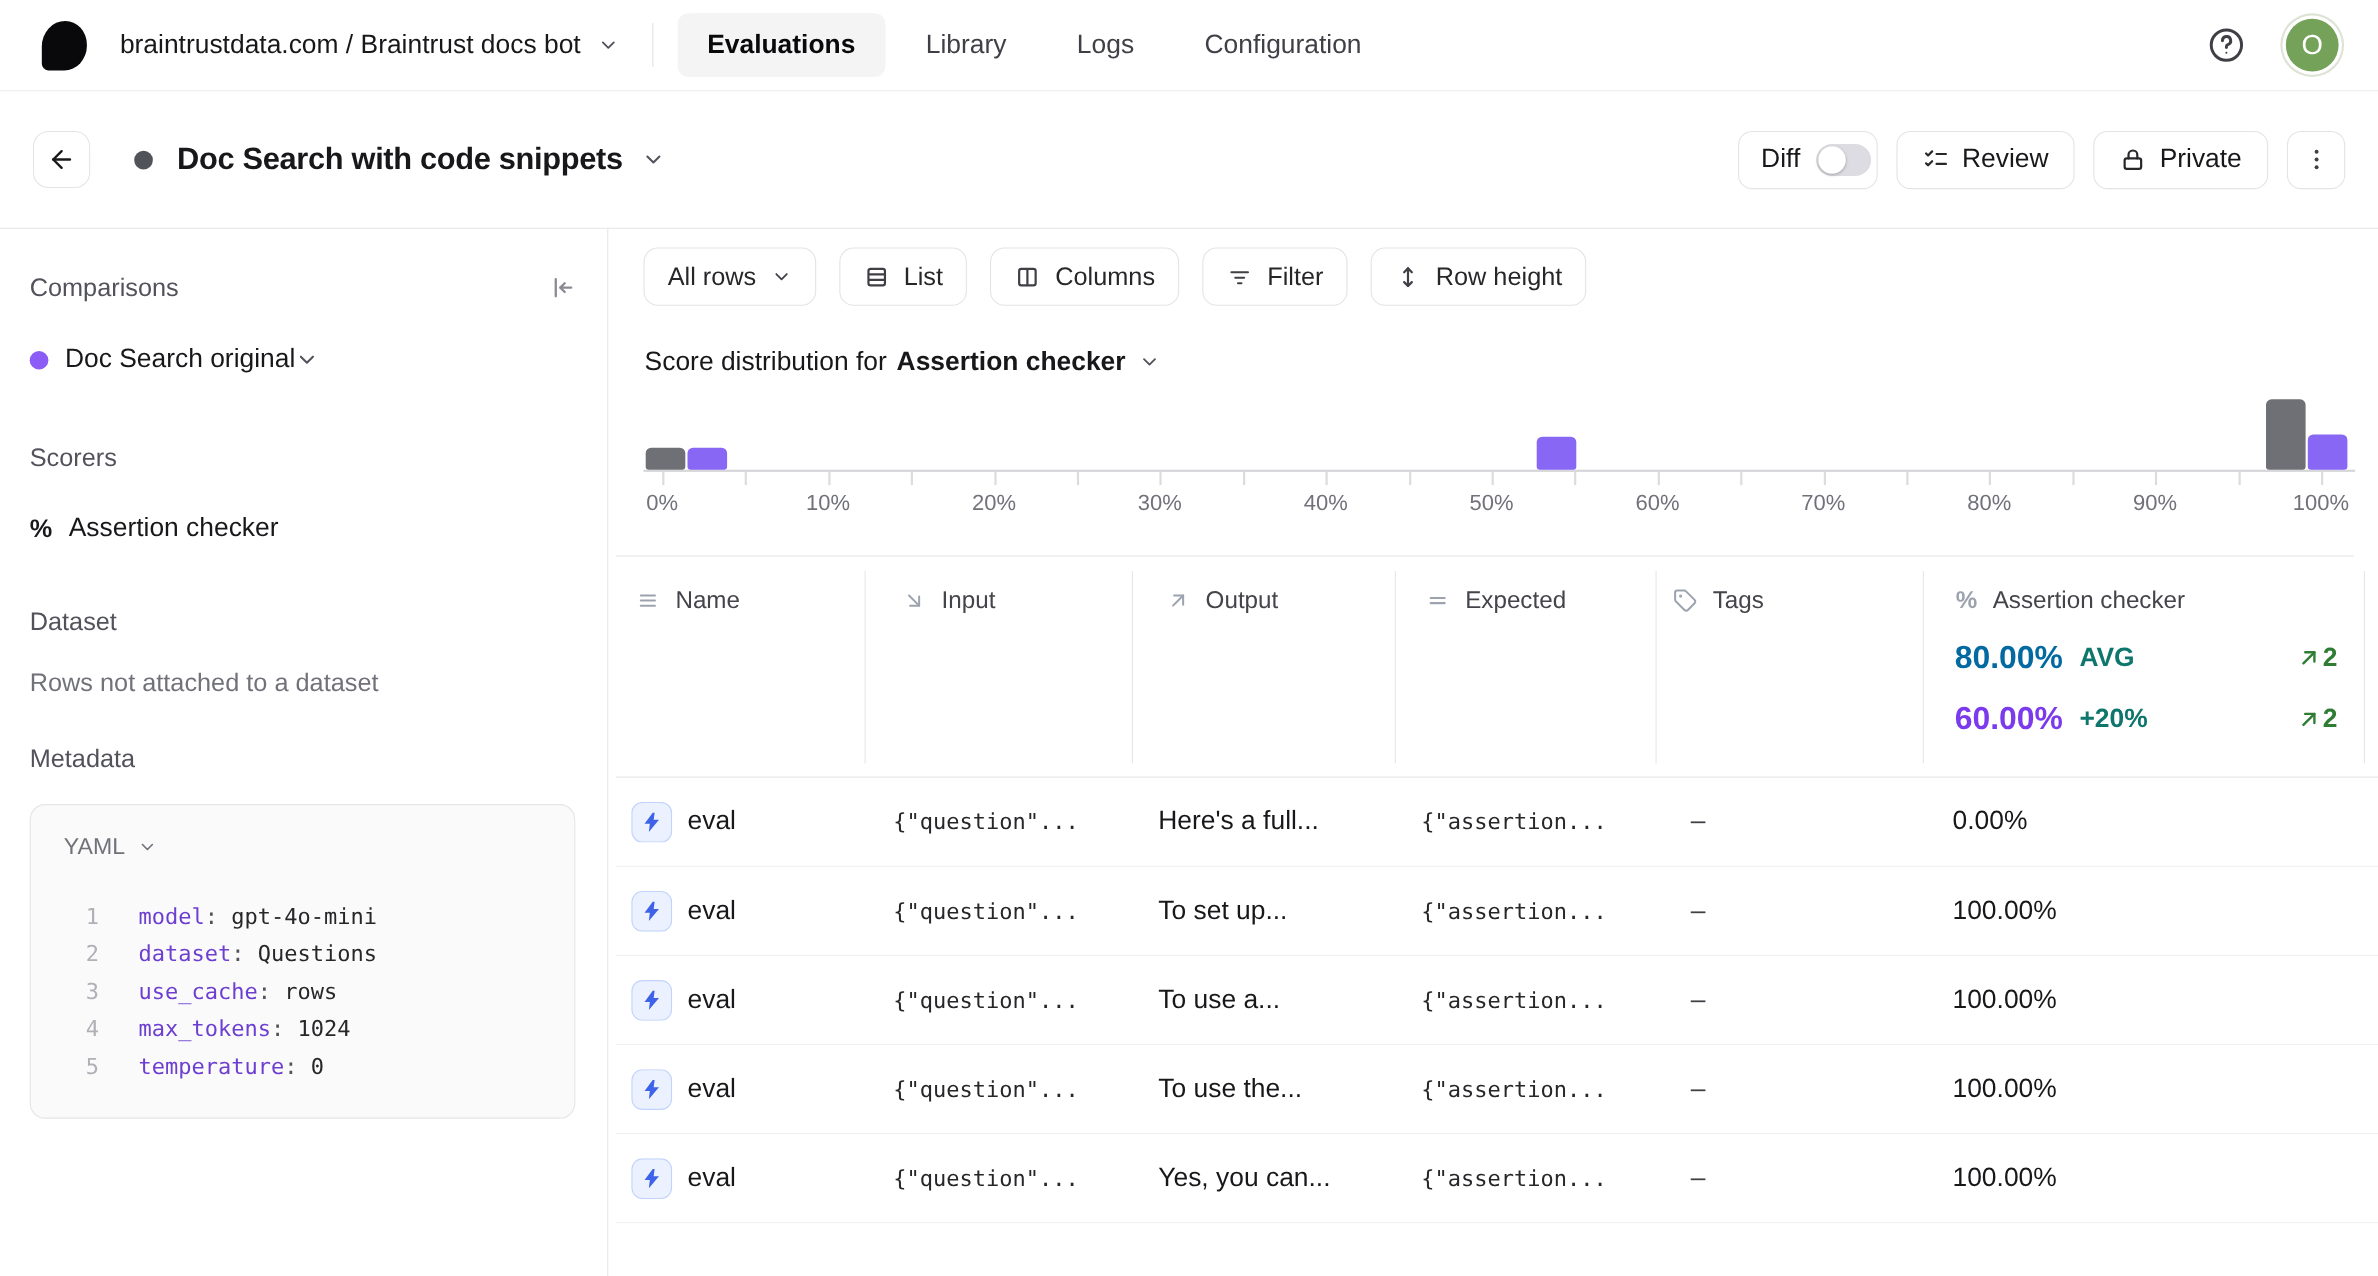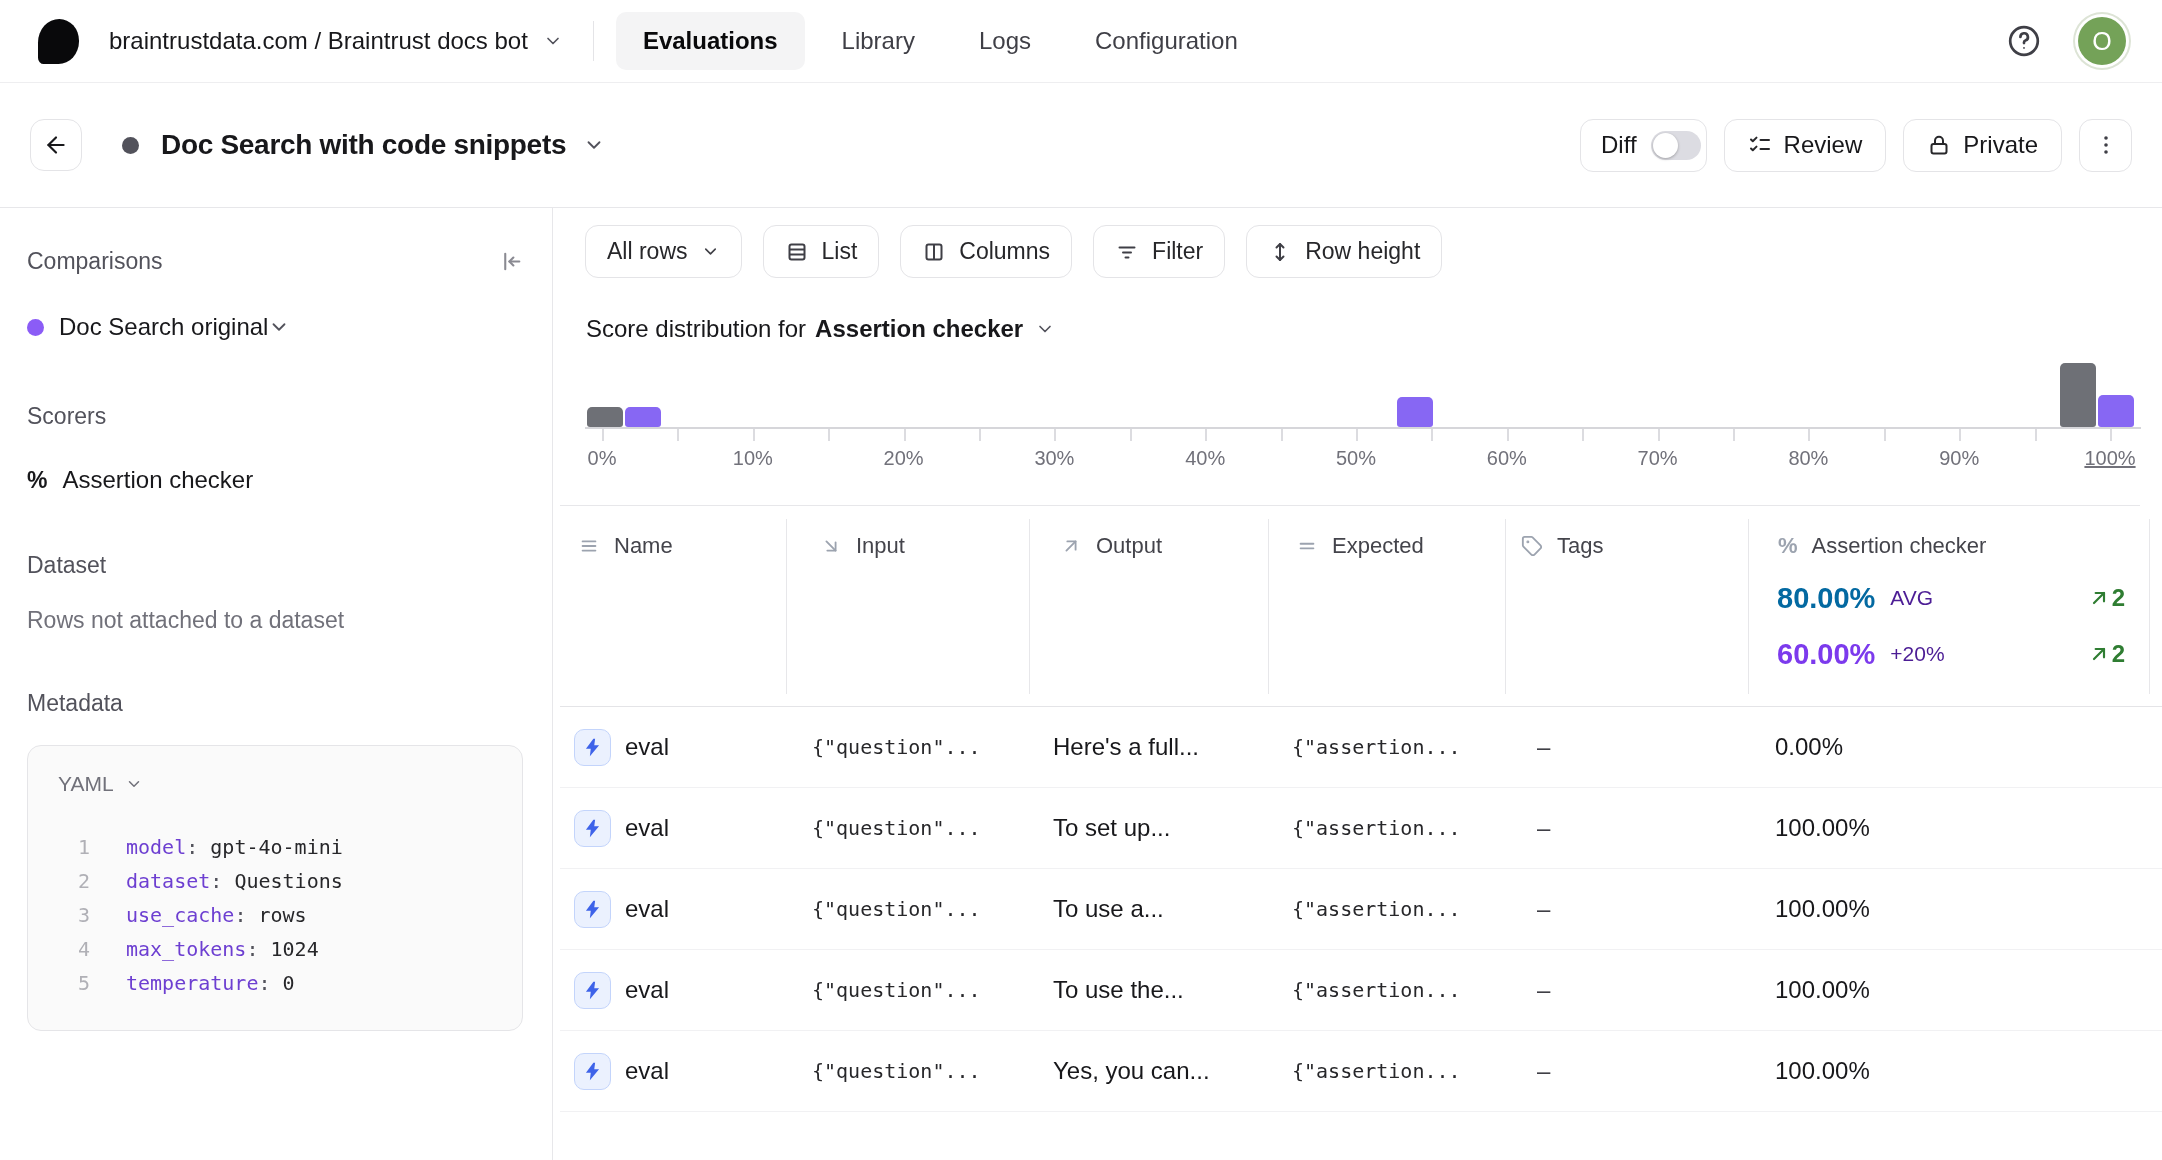--- a/index.html
+++ b/index.html
@@ -54,21 +54,21 @@
   .collapse-btn{color:#8a8a92;background:none;border:none;padding:0;cursor:pointer;}
   .comparison-item{margin-top:38px;display:flex;align-items:center;cursor:pointer;}
   .dot{width:17px;height:17px;border-radius:50%;background:#8b5cf6;flex:0 0 auto;}
   .comparison-name{margin-left:15px;font-size:24px;color:#18181b;text-align:center;}
   .comparison-item svg{margin-left:auto;color:#52525b;}
   .sec-scorers{margin-top:62px;}
   .scorer-item{margin-top:36px;display:flex;align-items:center;gap:15px;font-size:24px;cursor:pointer;}
   .pct-glyph{font-weight:700;font-size:23px;color:#18181b;}
   .sec-dataset{margin-top:58px;}
   .dataset-note{margin-top:28px;font-size:23px;color:#71717a;}
-  .sec-metadata{margin-top:56px;}
+  .sec-metadata{margin-top:42px;}
   .yaml-box{margin-top:28px;width:496px;box-sizing:border-box;background:#fafafa;
             border:1px solid #e5e5e8;border-radius:14px;padding:26px 0 30px;}
   .yaml-head{padding:0 30px;display:flex;align-items:center;gap:11px;font-size:21px;
              color:#71717a;font-weight:500;cursor:pointer;}
   .code{margin-top:34px;font-family:"DejaVu Sans Mono","Liberation Mono",monospace;
         font-size:20px;line-height:34px;}
   .code-line{display:flex;padding-left:36px;white-space:pre;}
   .ln{width:26px;text-align:right;color:#b0b0b6;flex:0 0 auto;}
   .code-key{margin-left:36px;color:#6d3fd1;}
   .code-sep{color:#52525b;}
@@ -97,21 +97,21 @@
   .table-top-border{position:absolute;left:0;top:0;width:1580px;height:1px;background:#e7e7ea;}
   .thead{position:relative;height:202px;border-bottom:1px solid #e4e4e7;box-sizing:border-box;}
   .col-divider{position:absolute;top:14px;bottom:12px;width:1px;background:#e7e7ea;}
   .th{position:absolute;top:28px;display:flex;align-items:center;gap:14px;font-size:22px;
       font-weight:500;color:#44444b;cursor:pointer;white-space:nowrap;}
   .th svg,.th .pct{color:#9ca3af;}
   .th .pct{font-size:22px;font-weight:600;}
   .agg{position:absolute;left:1217px;right:13px;display:flex;align-items:center;height:50px;}
   .agg-value{font-size:29px;font-weight:700;color:#0369a1;}
   .agg.purple .agg-value{font-weight:600;color:#7c3aed;}
-  .agg-note{margin-left:15px;font-size:21px;color:#4c1d95;font-weight:400;}
+  .agg-note{margin-left:15px;font-size:24px;color:#0f766e;font-weight:700;}
   .agg-improve{margin-left:auto;margin-right:24px;display:flex;align-items:center;gap:3px;
                color:#2f7d32;font-size:24px;font-weight:600;cursor:pointer;}
   .agg-improve svg{color:#2f7d32;}
 
   .tr{display:grid;grid-template-columns:226px 243px 239px 237px 243px 401px;height:80px;
       align-items:center;border-bottom:1px solid #f1f1f3;cursor:pointer;}
   .td{overflow:hidden;white-space:nowrap;}
   .td-name{display:flex;align-items:center;gap:14px;padding-left:14px;font-size:24px;}
   .eval-badge{width:37px;height:37px;border-radius:10px;background:#ebf1fe;border:1.5px solid #c3d4fb;
               display:flex;align-items:center;justify-content:center;color:#3e63e9;box-sizing:border-box;flex:0 0 auto;}
@@ -358,21 +358,21 @@
           <div class="tick-label" style="left: 49px;">0%</div>
           <div class="tick-label" style="left: 199.8px;">10%</div>
           <div class="tick-label" style="left: 350.6px;">20%</div>
           <div class="tick-label" style="left: 501.4px;">30%</div>
           <div class="tick-label" style="left: 652.2px;">40%</div>
           <div class="tick-label" style="left: 803px;">50%</div>
           <div class="tick-label" style="left: 953.8px;">60%</div>
           <div class="tick-label" style="left: 1104.6px;">70%</div>
           <div class="tick-label" style="left: 1255.4px;">80%</div>
           <div class="tick-label" style="left: 1406.2px;">90%</div>
-          <div class="tick-label" style="left: 1557px; text-decoration: underline;">100%</div>
+          <div class="tick-label" style="left: 1557px;">100%</div>
           <div class="bar" title="Doc Search with code snippets (current)" style="left: 33.92px; width: 36.192px; height: 20px; top: 59px; background: rgb(110, 112, 118);"></div>
           <div class="bar" title="Doc Search with code snippets (current)" style="left: 1507.24px; width: 36.192px; height: 64px; top: 15px; background: rgb(110, 112, 118);"></div>
           <div class="bar" title="Doc Search original (comparison)" style="left: 71.62px; width: 36.192px; height: 20px; top: 59px; background: rgb(135, 103, 243);"></div>
           <div class="bar" title="Doc Search original (comparison)" style="left: 843.716px; width: 36.192px; height: 30px; top: 49px; background: rgb(135, 103, 243);"></div>
           <div class="bar" title="Doc Search original (comparison)" style="left: 1544.94px; width: 36.192px; height: 32px; top: 47px; background: rgb(135, 103, 243);"></div>
         </div>
 
       <div class="table">
         <div class="table-top-border"></div>
 

